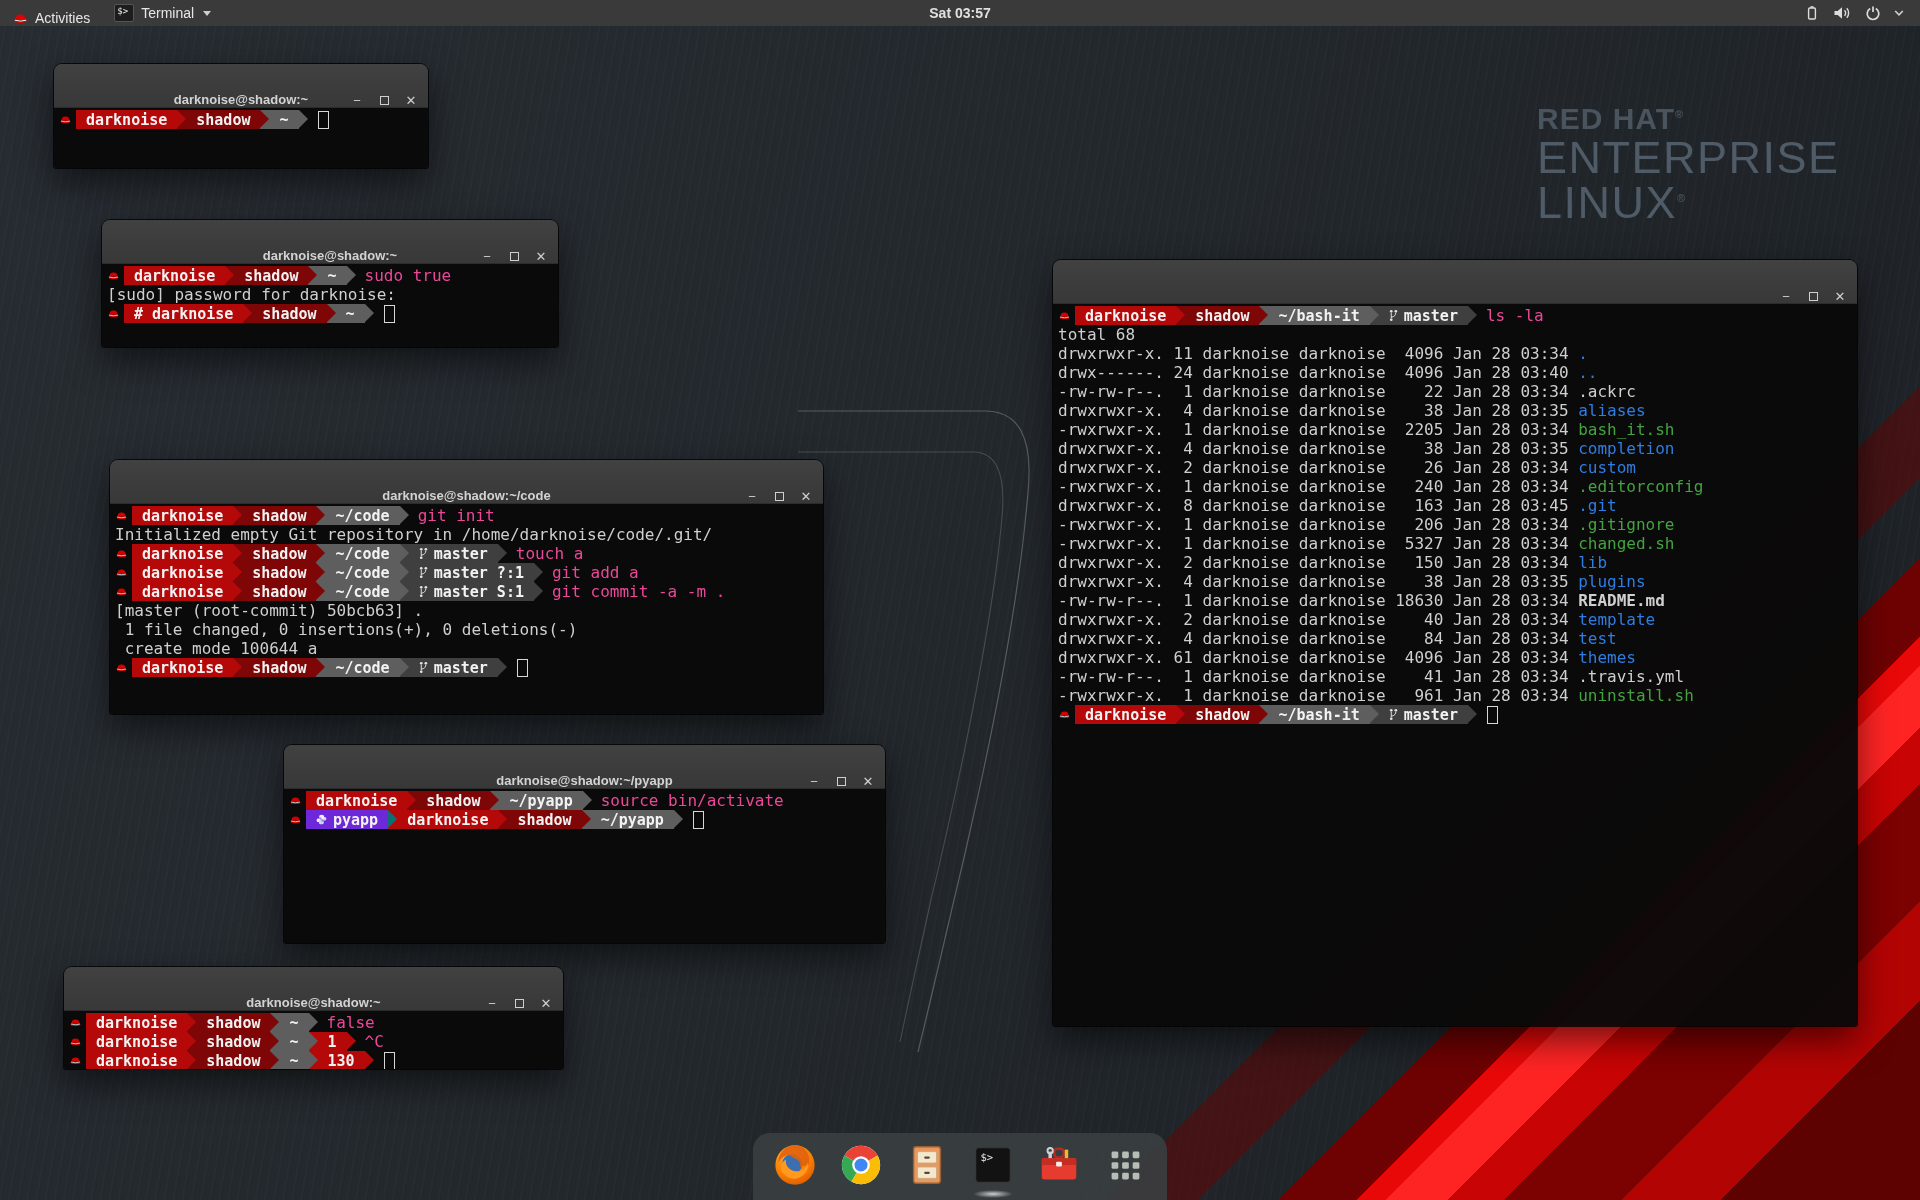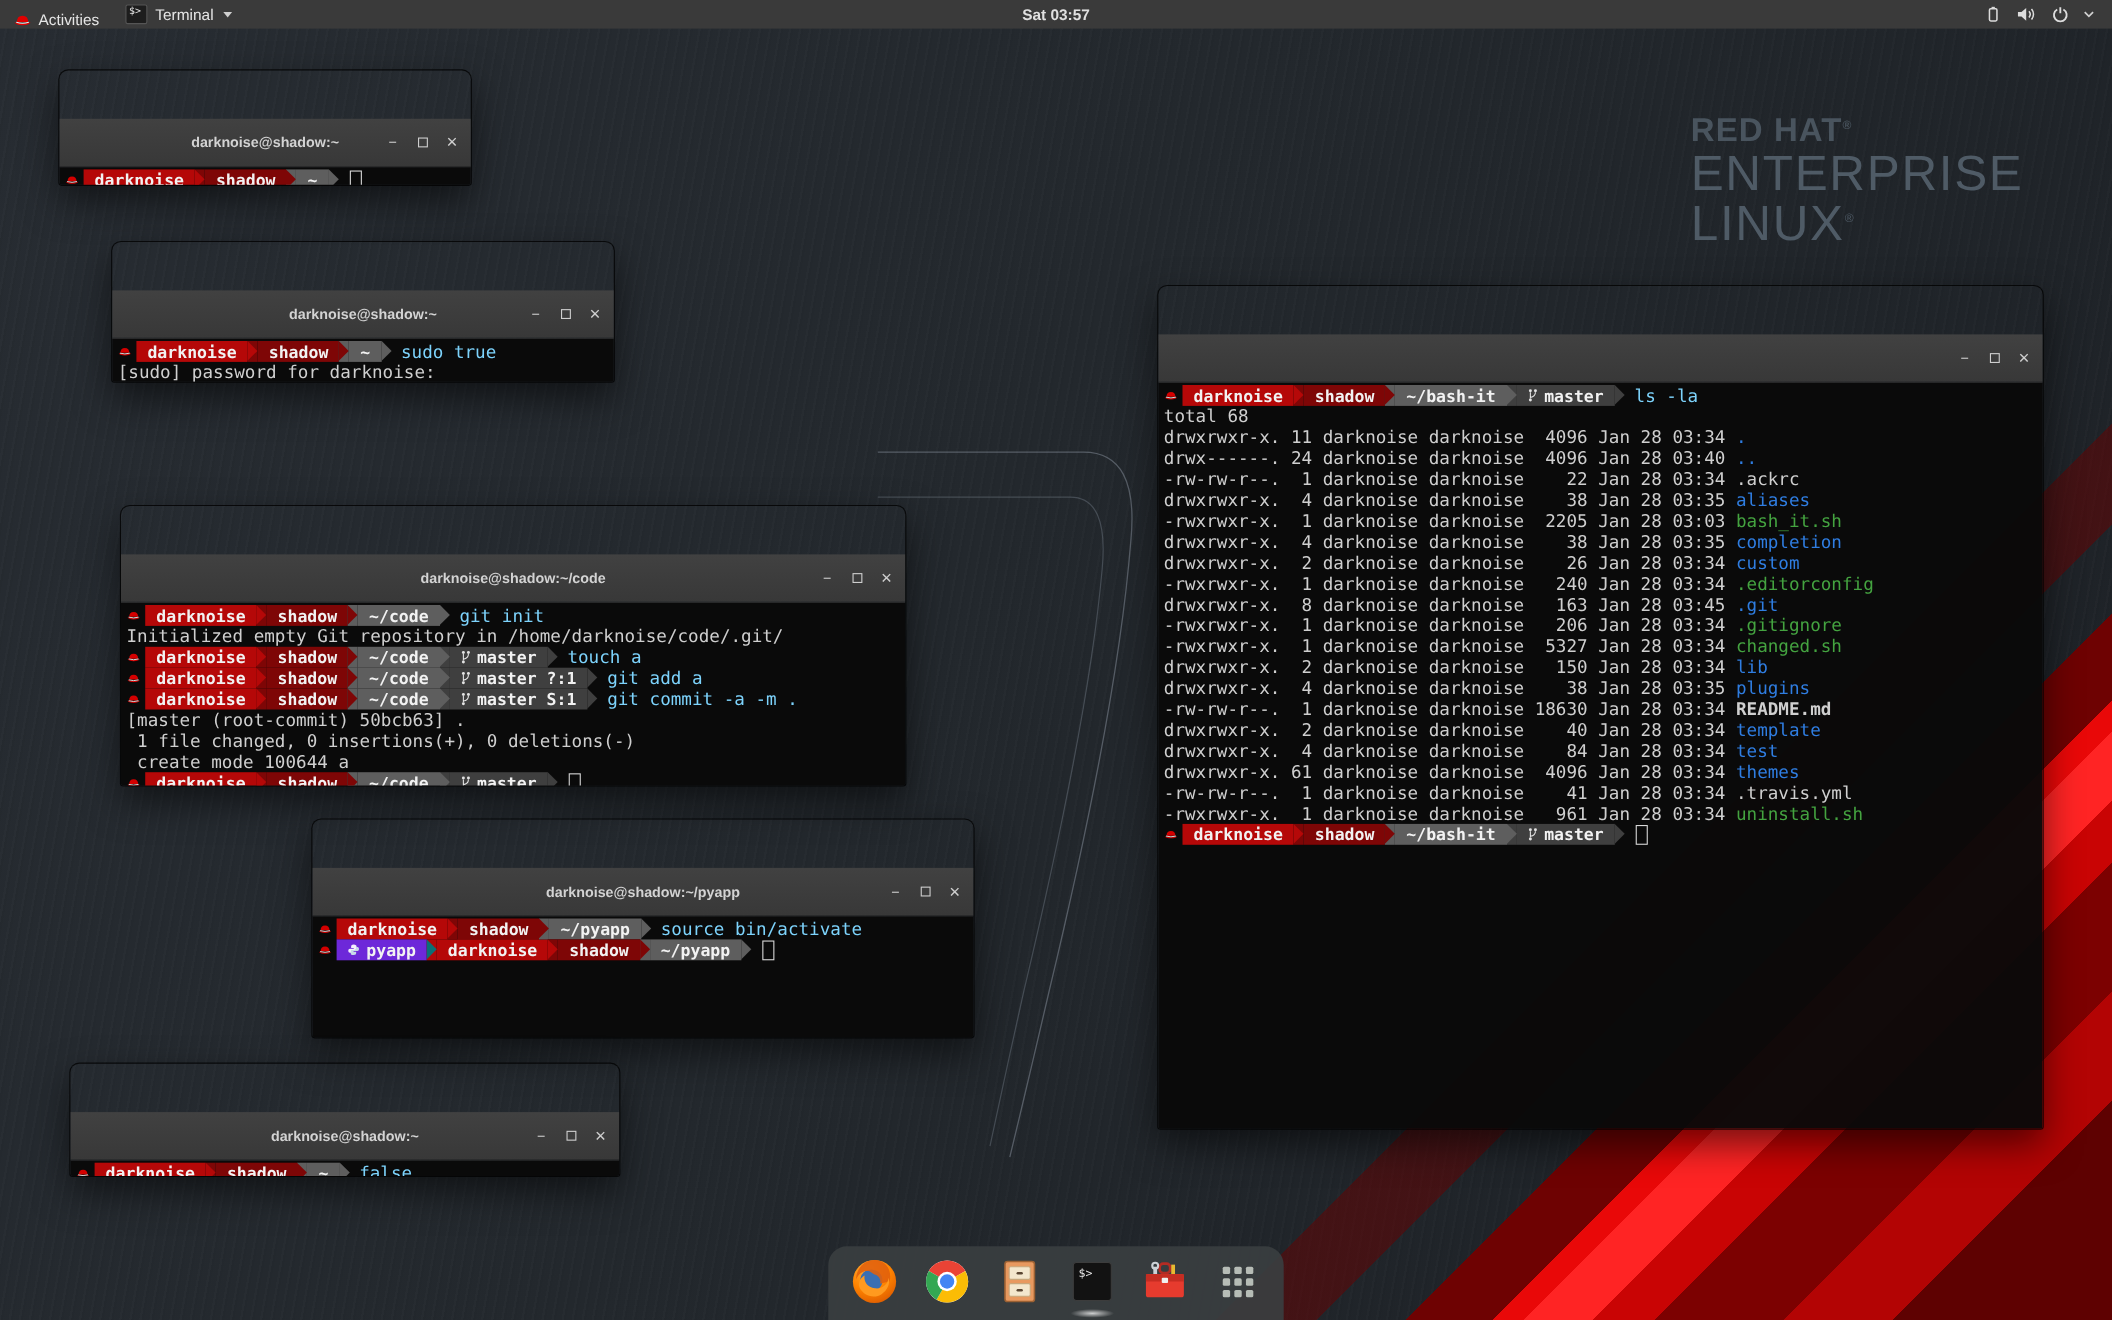--- a/index.html
+++ b/index.html
@@ -35,35 +35,35 @@
   .tb-activities{display:flex;align-items:flex-end;gap:6px;padding:0 12px;height:100%;cursor:default;}
   .tb-app{display:flex;align-items:center;gap:7px;padding:0 12px;height:100%;}
   .tb-appicon{width:20px;height:18px;background:#1d1d1d;border:1px solid #555;border-radius:2px;
     color:#eee;font-family:"DejaVu Sans Mono",monospace;font-size:9px;display:flex;align-items:flex-start;justify-content:flex-start;padding:1px 0 0 2px;box-sizing:border-box;}
   .tb-caret{width:0;height:0;border-left:4px solid transparent;border-right:4px solid transparent;border-top:5px solid #cfcfcf;margin-left:2px;}
   .tb-clock{position:absolute;left:50%;transform:translateX(-50%);font-weight:bold;font-size:14px;color:#e0e0e0;}
   .tb-right{margin-left:auto;display:flex;align-items:center;gap:13px;padding-right:16px;height:100%;}
   
   .term{position:absolute;z-index:3;border-radius:8px 8px 2px 2px;overflow:hidden;
     box-shadow:0 14px 34px rgba(0,0,0,.55),0 0 0 1px rgba(0,0,0,.75);}
-  .titlebar{height:44px;background:linear-gradient(#414141,#383838);display:flex;align-items:center;position:relative;
-    border-bottom:1px solid #2b2b2b;box-sizing:border-box;margin-top:44px;}
+  .titlebar{height:44px;background:linear-gradient(#414141,#383838);display:flex;align-items:flex-end;position:relative;
+    border-bottom:1px solid #2b2b2b;box-sizing:border-box;}
   .title{position:absolute;left:0;right:0;text-align:center;font-size:13px;font-weight:bold;color:#d3d3d3;pointer-events:none;}
   .winbtns{margin-left:auto;display:flex;align-items:center;gap:15px;padding-right:11px;z-index:1;}
   .winbtn{color:#cfcfcf;font-size:13px;line-height:1;width:12px;text-align:center;cursor:default;}
   .btn-max{width:9px;height:9px;border:1.5px solid #cfcfcf;box-sizing:border-box;display:inline-block;}
   .screen{background:rgba(9,9,9,.97);width:100%;height:calc(100% - 26px);box-sizing:border-box;
     padding:2px 0 0 2px;font-family:"DejaVu Sans Mono",monospace;color:#cfcfcf;}
   .line{display:flex;align-items:center;height:19px;white-space:pre;}
   .line.out{font-size:16px;padding-left:3px;}
   .seg{display:inline-flex;align-items:center;height:19px;padding:0 10px;font-weight:bold;font-size:15px;gap:6px;color:#f2f2f2;flex:none;}
   .sepw{display:inline-block;width:9px;height:19px;position:relative;flex:none;}
   .sepw i{position:absolute;left:0;top:0;width:0;height:0;display:block;
     border-top:9.5px solid transparent;border-bottom:9.5px solid transparent;border-left:9px solid currentColor;}
-  .cmd{margin-left:9px;font-size:16px;color:#7dd3fc;flex:none;}
+  .cmd{margin-left:9px;font-size:16px;color:#ec4899;flex:none;}
   .cursor{width:9px;height:16px;border:1px solid #d8d8d8;margin-left:10px;flex:none;}
   .hatglyph{margin:0 4px 0 3px;flex:none;display:inline-flex;}
   .lsname{font-size:16px;}
   
   .dock{position:absolute;left:50%;transform:translateX(-50%);bottom:0;z-index:5;
     background:rgba(58,62,64,.92);border-radius:17px 17px 0 0;
     display:flex;align-items:flex-end;gap:18px;padding:9px 18px 6px;}
   .dock-item{width:48px;height:52px;display:flex;flex-direction:column;align-items:center;cursor:default;position:relative;}
   .dock-item svg{width:46px;height:46px;}
   .dock-glow{position:absolute;bottom:-4px;left:4px;width:40px;height:8px;
@@ -294,21 +294,21 @@
                 <circle cx="2.5" cy="2.3" r="1.5" fill="#e3e3e3"></circle>
                 <circle cx="7.6" cy="2.3" r="1.5" fill="#e3e3e3"></circle>
                 <circle cx="2.5" cy="11.7" r="1.5" fill="#e3e3e3"></circle>
                 <path d="M2.5 3.8 v6.4 M7.6 3.8 q0 4.2-5.1 5.2" stroke="#e3e3e3" stroke-width="1.1" fill="none"></path>
               </svg><span>master</span></span><span class="sepw" style="background: transparent;"><i style="color: rgb(63, 63, 63);"></i></span><span class="cmd">ls -la</span></div>
           <div class="line out">total 68</div>
           <div class="line out"><span>drwxrwxr-x. 11 darknoise darknoise  4096 Jan 28 03:34 </span><span class="lsname" style="color: rgb(47, 125, 225);">.</span></div>
           <div class="line out"><span>drwx------. 24 darknoise darknoise  4096 Jan 28 03:40 </span><span class="lsname" style="color: rgb(47, 125, 225);">..</span></div>
           <div class="line out"><span>-rw-rw-r--.  1 darknoise darknoise    22 Jan 28 03:34 </span><span class="lsname" style="color: rgb(207, 207, 207);">.ackrc</span></div>
           <div class="line out"><span>drwxrwxr-x.  4 darknoise darknoise    38 Jan 28 03:35 </span><span class="lsname" style="color: rgb(47, 125, 225);">aliases</span></div>
-          <div class="line out"><span>-rwxrwxr-x.  1 darknoise darknoise  2205 Jan 28 03:03 </span><span class="lsname" style="color: rgb(68, 163, 64);">bash_it.sh</span></div>
+          <div class="line out"><span>-rwxrwxr-x.  1 darknoise darknoise  2205 Jan 28 03:34 </span><span class="lsname" style="color: rgb(68, 163, 64);">bash_it.sh</span></div>
           <div class="line out"><span>drwxrwxr-x.  4 darknoise darknoise    38 Jan 28 03:35 </span><span class="lsname" style="color: rgb(47, 125, 225);">completion</span></div>
           <div class="line out"><span>drwxrwxr-x.  2 darknoise darknoise    26 Jan 28 03:34 </span><span class="lsname" style="color: rgb(47, 125, 225);">custom</span></div>
           <div class="line out"><span>-rwxrwxr-x.  1 darknoise darknoise   240 Jan 28 03:34 </span><span class="lsname" style="color: rgb(68, 163, 64);">.editorconfig</span></div>
           <div class="line out"><span>drwxrwxr-x.  8 darknoise darknoise   163 Jan 28 03:45 </span><span class="lsname" style="color: rgb(47, 125, 225);">.git</span></div>
           <div class="line out"><span>-rwxrwxr-x.  1 darknoise darknoise   206 Jan 28 03:34 </span><span class="lsname" style="color: rgb(68, 163, 64);">.gitignore</span></div>
           <div class="line out"><span>-rwxrwxr-x.  1 darknoise darknoise  5327 Jan 28 03:34 </span><span class="lsname" style="color: rgb(68, 163, 64);">changed.sh</span></div>
           <div class="line out"><span>drwxrwxr-x.  2 darknoise darknoise   150 Jan 28 03:34 </span><span class="lsname" style="color: rgb(47, 125, 225);">lib</span></div>
           <div class="line out"><span>drwxrwxr-x.  4 darknoise darknoise    38 Jan 28 03:35 </span><span class="lsname" style="color: rgb(47, 125, 225);">plugins</span></div>
           <div class="line out"><span>-rw-rw-r--.  1 darknoise darknoise 18630 Jan 28 03:34 </span><span class="lsname" style="color: rgb(207, 207, 207); font-weight: bold;">README.md</span></div>
           <div class="line out"><span>drwxrwxr-x.  2 darknoise darknoise    40 Jan 28 03:34 </span><span class="lsname" style="color: rgb(47, 125, 225);">template</span></div>

